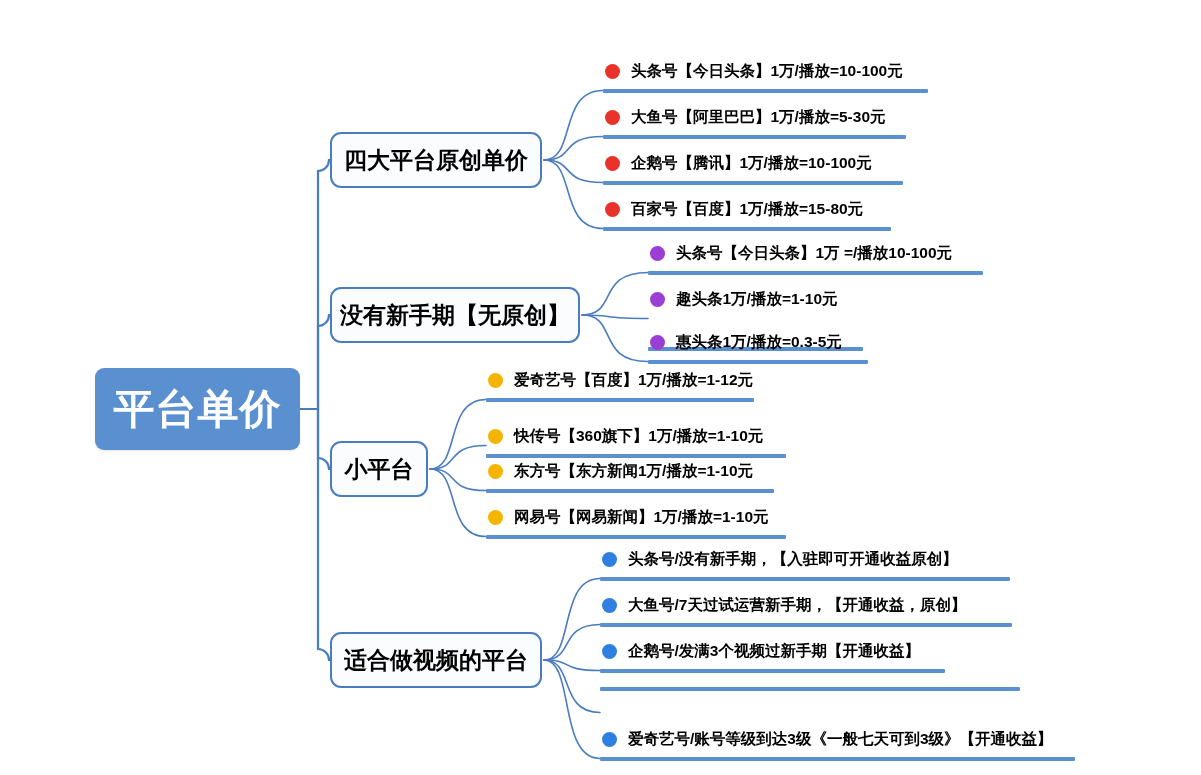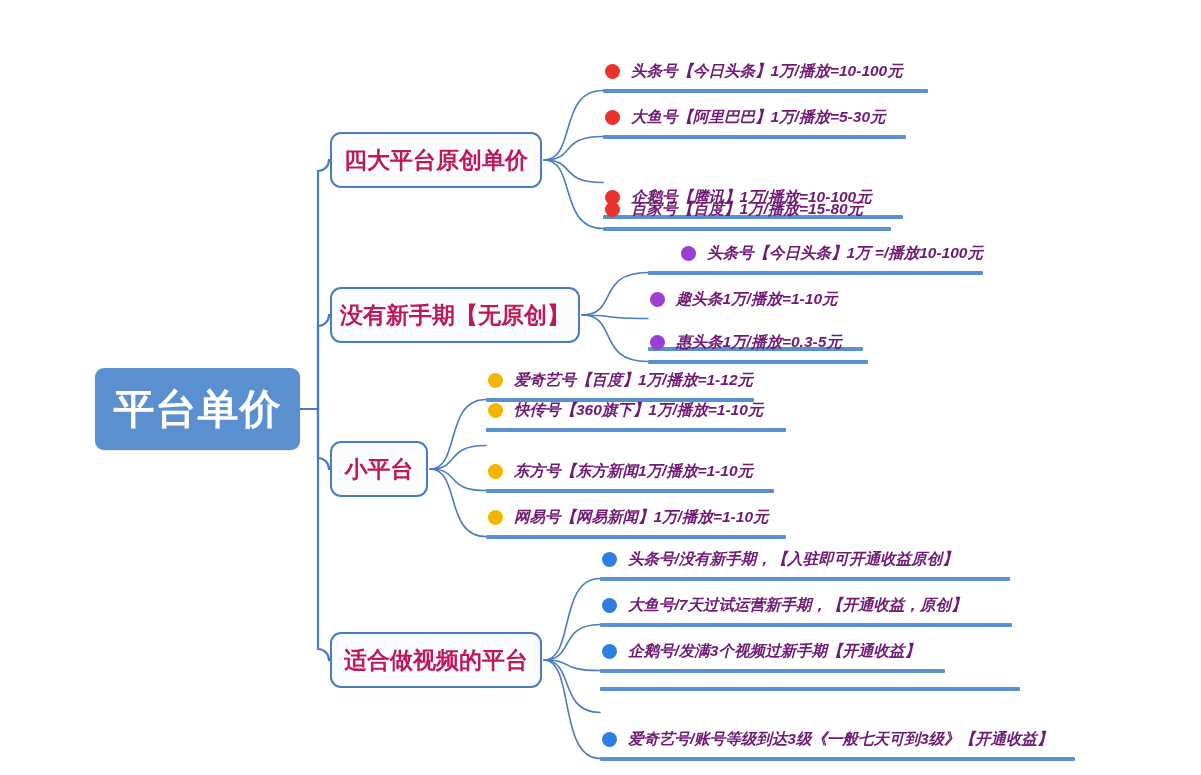--- a/index.html
+++ b/index.html
@@ -57,21 +57,21 @@
     background: #fbfcfe;
     border: 2.5px solid #4a7cc0;
     border-radius: 11px;
     display: flex;
     align-items: center;
     justify-content: center;
     box-sizing: border-box;
     z-index: 4;
   }
   .branch-node .branch-label {
-    color: #be185d;
+    color: #000000;
     font-size: 23px;
     font-weight: bold;
     white-space: nowrap;
     line-height: 1;
   }
 
   
   .leaf {
     position: absolute;
     z-index: 3;
@@ -88,24 +88,23 @@
   .leaf-bullet {
     width: 15px;
     height: 15px;
     border-radius: 50%;
     flex: 0 0 auto;
     margin-right: 11px;
   }
   .leaf-text {
     font-size: 15.5px;
     font-weight: bold;
-    color: #701a75;
+    color: #000000;
     white-space: nowrap;
     line-height: 1;
-    font-style: italic;
   }
   .leaf-underline {
     height: 3.5px;
     background: #5b90d0;
     margin-top: 6px;
     border-radius: 1px;
   }
 </style>
 </head>
 <body>
@@ -161,35 +160,35 @@
         </div>
         <div class="leaf-underline" style="width: 325px; background: rgb(91, 144, 208);"></div>
       </div>
       <div class="leaf" style="left: 603px; top: 105px;">
         <div class="leaf-row">
           <span class="leaf-bullet" style="background: rgb(232, 50, 42);"></span>
           <span class="leaf-text">大鱼号【阿里巴巴】1万/播放=5-30元</span>
         </div>
         <div class="leaf-underline" style="width: 303px; background: rgb(91, 144, 208);"></div>
       </div>
-      <div class="leaf" style="left: 603px; top: 151px; margin-top: 34px;">
+      <div class="leaf" style="left: 603px; top: 151px;">
         <div class="leaf-row">
           <span class="leaf-bullet" style="background: rgb(232, 50, 42);"></span>
           <span class="leaf-text">企鹅号【腾讯】1万/播放=10-100元</span>
         </div>
         <div class="leaf-underline" style="width: 300px; background: rgb(91, 144, 208);"></div>
       </div>
       <div class="leaf" style="left: 603px; top: 197px; justify-content: space-between;">
         <div class="leaf-row">
           <span class="leaf-bullet" style="background: rgb(232, 50, 42);"></span>
           <span class="leaf-text">百家号【百度】1万/播放=15-80元</span>
         </div>
         <div class="leaf-underline" style="width: 288px; background: rgb(91, 144, 208);"></div>
       </div>
-      <div class="leaf" style="left: 648px; top: 241px; align-items: flex-end;">
+      <div class="leaf" style="left: 648px; top: 241px;">
         <div class="leaf-row">
           <span class="leaf-bullet" style="background: rgb(155, 63, 212);"></span>
           <span class="leaf-text">头条号【今日头条】1万 =/播放10-100元</span>
         </div>
         <div class="leaf-underline" style="width: 335px; background: rgb(91, 144, 208);"></div>
       </div>
       <div class="leaf" style="left: 648px; top: 287px; gap: 30px;">
         <div class="leaf-row">
           <span class="leaf-bullet" style="background: rgb(155, 63, 212);"></span>
           <span class="leaf-text">趣头条1万/播放=1-10元</span>
@@ -203,21 +202,21 @@
         </div>
         <div class="leaf-underline" style="width: 220px; background: rgb(91, 144, 208);"></div>
       </div>
       <div class="leaf" style="left: 486px; top: 368px;">
         <div class="leaf-row">
           <span class="leaf-bullet" style="background: rgb(245, 180, 0);"></span>
           <span class="leaf-text">爱奇艺号【百度】1万/播放=1-12元</span>
         </div>
         <div class="leaf-underline" style="width: 268px; background: rgb(91, 144, 208);"></div>
       </div>
-      <div class="leaf" style="left: 486px; top: 398px;">
+      <div class="leaf" style="left: 486px; top: 424px;">
         <div class="leaf-row">
           <span class="leaf-bullet" style="background: rgb(245, 180, 0);"></span>
           <span class="leaf-text">快传号【360旗下】1万/播放=1-10元</span>
         </div>
         <div class="leaf-underline" style="width: 300px; background: rgb(91, 144, 208);"></div>
       </div>
       <div class="leaf" style="left: 486px; top: 459px;">
         <div class="leaf-row">
           <span class="leaf-bullet" style="background: rgb(245, 180, 0);"></span>
           <span class="leaf-text">东方号【东方新闻1万/播放=1-10元</span>

